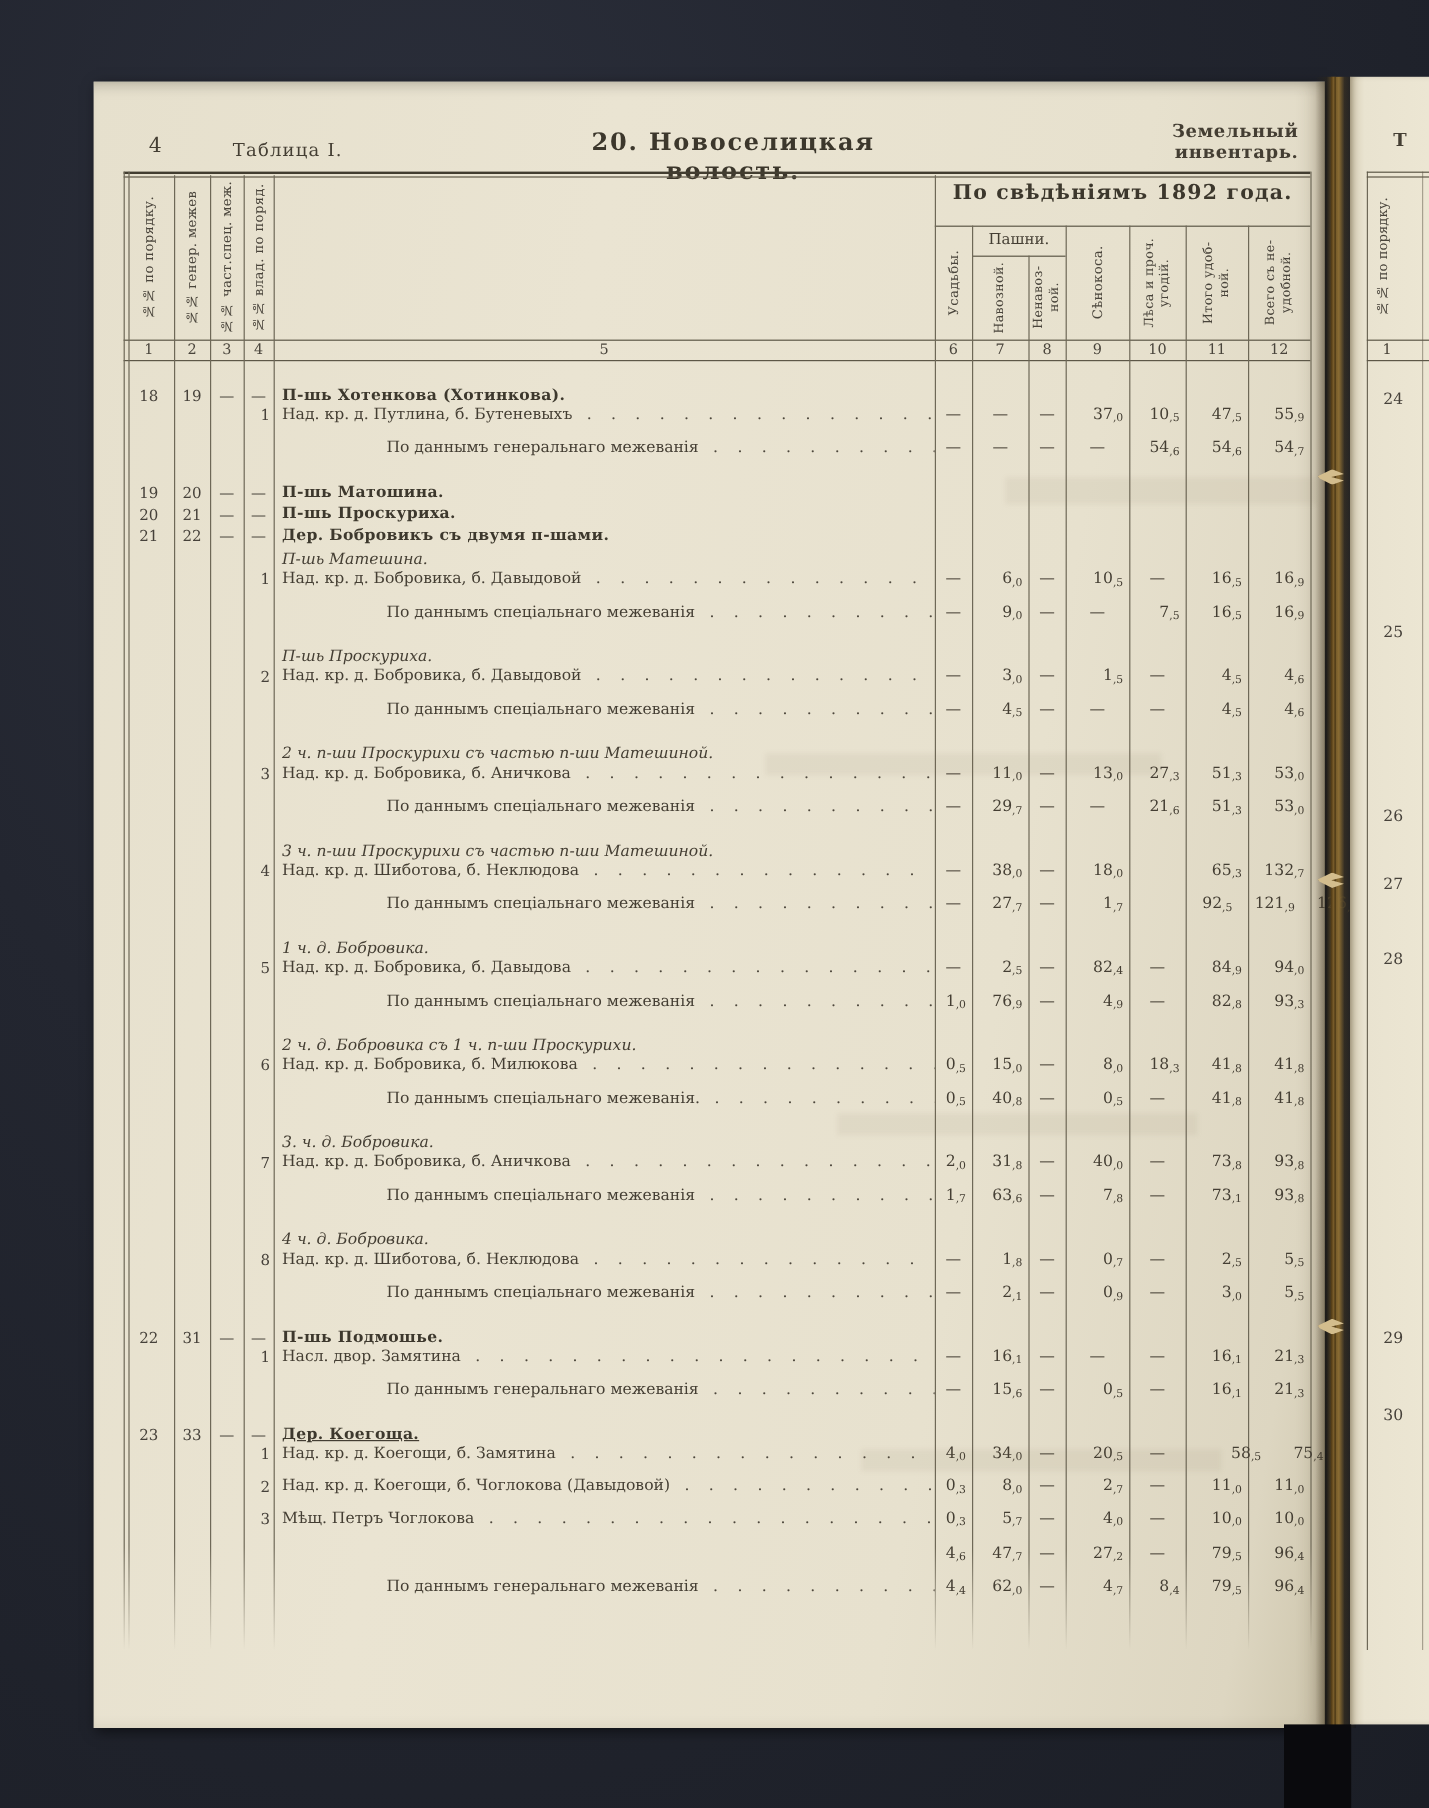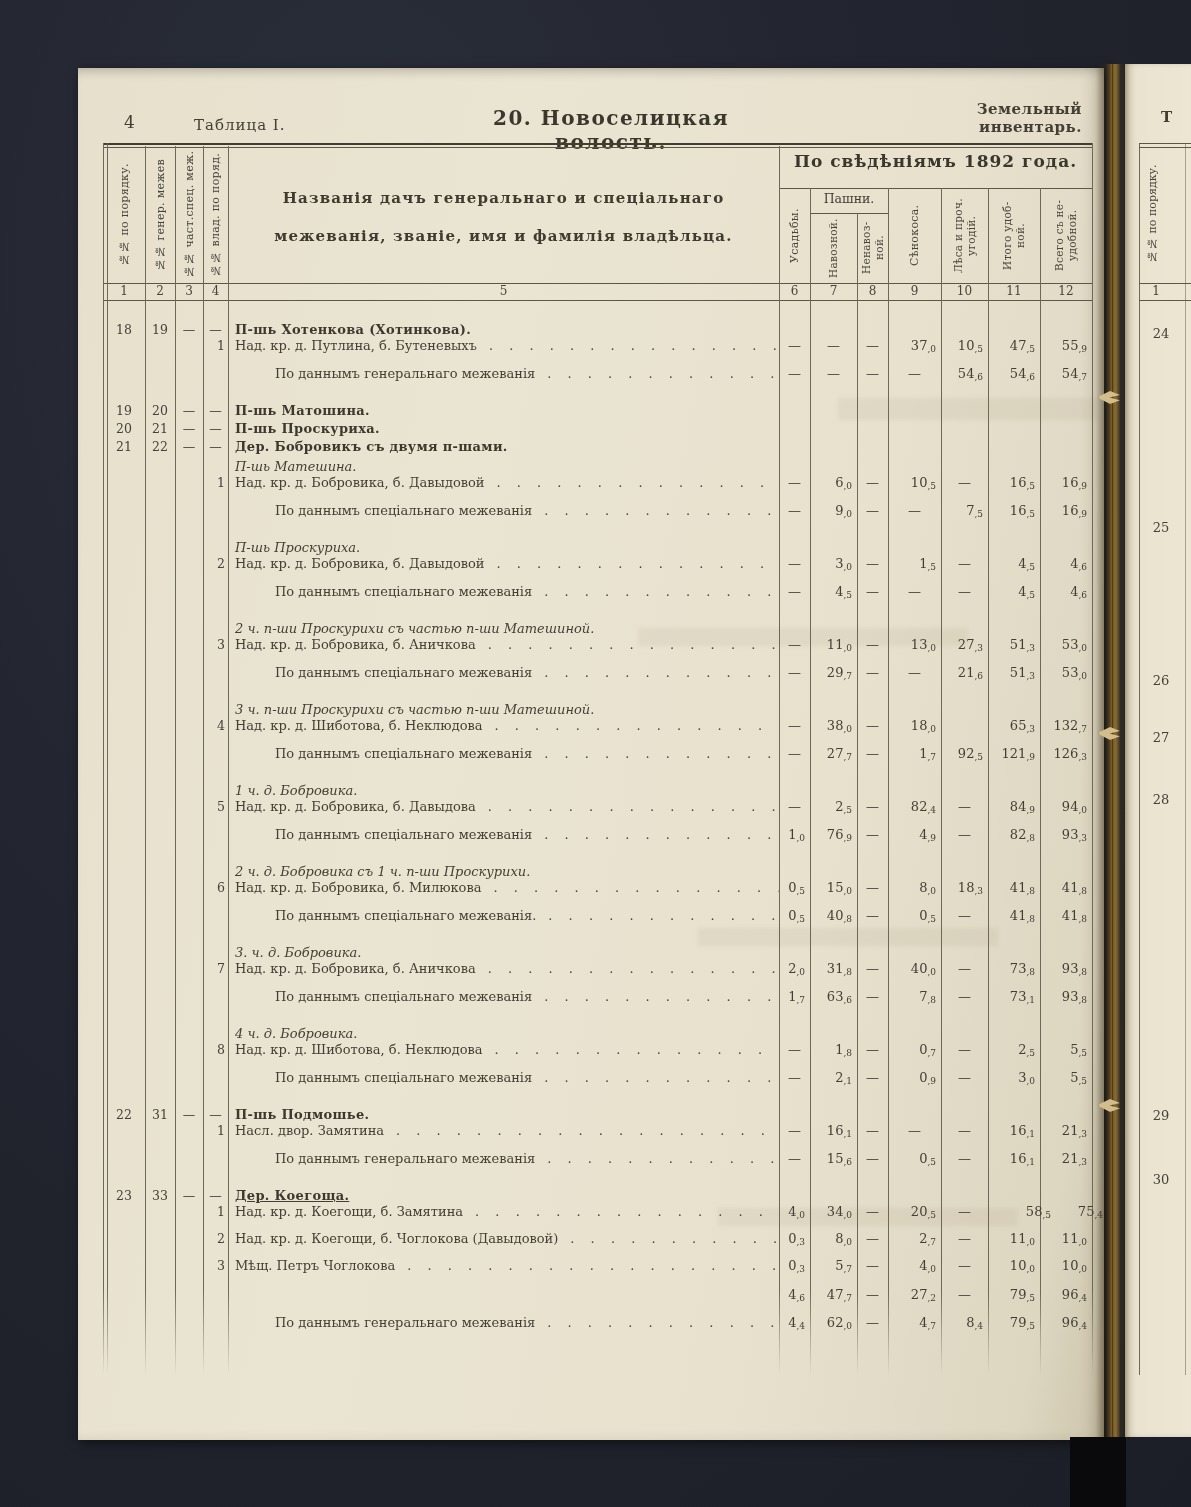--- a/index.html
+++ b/index.html
@@ -39,21 +39,21 @@
   .r-h,.r-s{margin-top:13px;}
   .r-h + .r-h{margin-top:2px;}
   .r-h + .r-s{margin-top:4px;}
   .r-n{margin-top:12px;margin-bottom:8px;}
   .r-e + .r-e{margin-top:11px;}
   .r-t{margin-top:13px;}
   .cell{flex:none;overflow:hidden;}
   .idx{text-align:center;font-size:12.5px;color:#46413a;}
   .idx.rt{text-align:right;padding-right:3px;box-sizing:border-box;}
   .namecell{display:flex;box-sizing:border-box;padding-left:7px;}
-  .r-n .namecell{padding-left:47px;align-items:flex-end;}
+  .r-n .namecell{padding-left:94px;align-items:flex-end;}
   .r-t .namecell{padding-left:360px;margin-top:40px;}
   .lbl{white-space:nowrap;}
   .r-h .lbl{font-weight:bold;color:#3d382d;letter-spacing:.3px;}
   .r-s .lbl{font-style:italic;}
   .dots{flex:1;overflow:hidden;white-space:nowrap;letter-spacing:6px;padding-left:12px;color:#4d473c;}
   .val{display:block;text-align:right;padding-right:5px;box-sizing:border-box;white-space:nowrap;}
   .val .sub{font-size:9px;position:relative;top:2px;}
   .val.dash{text-align:center;padding-right:0;}
   
   .gutter{position:absolute;left:1096px;top:64px;width:34px;height:1376px;
@@ -106,22 +106,20 @@
         <div class="vline" style="left: 707px; top: 45px; height: 1187px;"></div>
         <div class="vline" style="left: 676px; top: 3px; height: 1229px;"></div>
         <div class="vline" style="left: 125px; top: 3px; height: 1229px;"></div>
         <div class="vline" style="left: 100px; top: 3px; height: 1229px;"></div>
         <div class="vline" style="left: 72px; top: 3px; height: 1229px;"></div>
         <div class="vline" style="left: 42px; top: 3px; height: 1229px;"></div>
         <div class="vline" style="left: 4px; top: 0px; height: 1232px;"></div>
         <div class="vline" style="left: 0px; top: 0px; height: 1232px;"></div>
 
       <div class="year-banner">По свѣдѣніямъ 1892 года.</div>
-      <div class="names-head">Названія дачъ генеральнаго и спеціальнаго
-межеванія, званіе, имя и фамилія владѣльца.</div>
       <div class="pashni">Пашни.</div>
 
       <div class="vtext" style="left:0;top:3px;width:42px;height:137px;">№№ по порядку.</div>
       <div class="vtext" style="left:42px;top:3px;width:30px;height:137px;">№№ генер. межев</div>
       <div class="vtext" style="left:72px;top:3px;width:28px;height:137px;">№№ част.спец. меж.</div>
       <div class="vtext" style="left:100px;top:3px;width:25px;height:137px;">№№ влад. по поряд.</div>
       <div class="vtext" style="left:676px;top:45px;width:31px;height:95px;">Усадьбы.</div>
       <div class="vtext small" style="left:707px;top:70px;width:47px;height:70px;">Навозной.</div>
       <div class="vtext small" style="left:754px;top:70px;width:31px;height:70px;">Ненавоз-
 ной.</div>
@@ -569,21 +567,21 @@
             </div>
             <div class="cell" style="width: 47px;">
               <span class="val">27<span class="sub">,7</span></span>
             </div>
             <div class="cell" style="width: 31px;">
               <span class="val dash">—</span>
             </div>
             <div class="cell" style="width: 53px;">
               <span class="val">1<span class="sub">,7</span></span>
             </div>
-            <div class="cell" style="width: 47px;">
+            <div class="cell" style="width: 47px; margin-left: 44px;">
               <span class="val">92<span class="sub">,5</span></span>
             </div>
             <div class="cell" style="width: 52px;">
               <span class="val">121<span class="sub">,9</span></span>
             </div>
             <div class="cell" style="width: 52px;">
               <span class="val">126<span class="sub">,3</span></span>
             </div>
           </div>
           <div class="row r-s">

